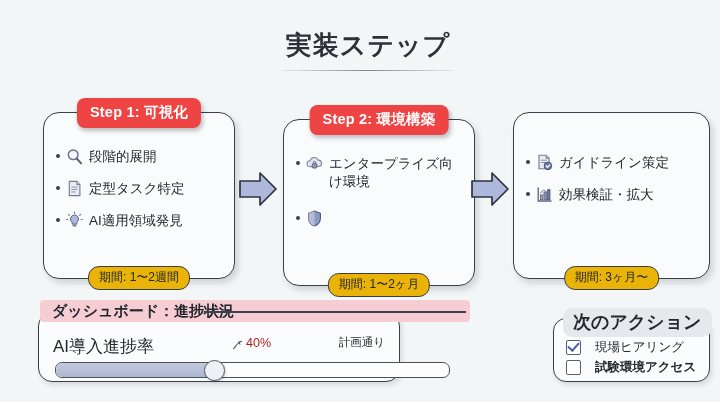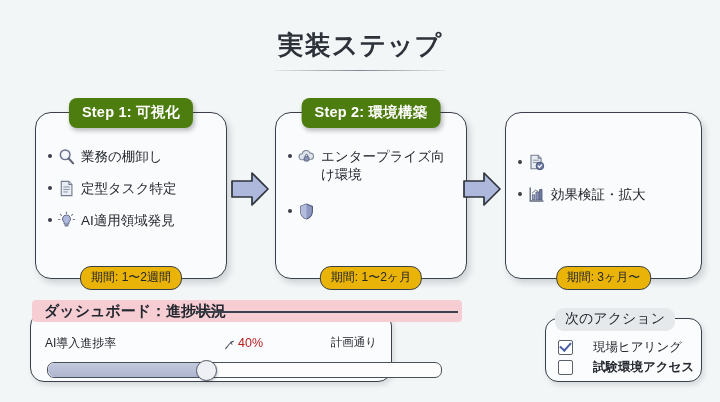--- a/index.html
+++ b/index.html
@@ -3,47 +3,47 @@
 <meta charset="utf-8">
 <style>
   html,body{margin:0;padding:0;}
   body{
     width:720px;height:402px;
     background:#f3f6f7;
     font-family:"Liberation Sans","DejaVu Sans",sans-serif;
     overflow:hidden;position:relative;
     color:#2b2f36;
   }
-  #stage{position:absolute;left:0;top:0;width:584px;height:402px;}
+  #stage{position:absolute;left:8px;top:0;width:584px;height:402px;}
 
   
   .title{
     position:absolute;left:0;top:28px;width:720px;text-align:center;
     font-size:26px;font-weight:700;letter-spacing:1px;color:#2c313a;
   }
   .title-rule{
     position:absolute;left:274px;top:70px;width:172px;height:1px;
     background:linear-gradient(to right,rgba(120,126,138,.1),rgba(90,96,108,.75),rgba(120,126,138,.1));
   }
 
   
   .card{
     position:absolute;top:112px;width:190px;height:165px;
     background:#fafbfc;
     border:1.6px solid #3a4049;
     border-radius:16px;
     box-shadow:3px 4px 6px rgba(40,48,60,.18);
   }
   .card.c1{left:35px;}
-  .card.c2{left:275px;}
+  .card.c2{left:275px;margin-top:7px;}
   .card.c3{left:505px;width:195px;}
 
   .badge{
     position:absolute;top:-15px;left:50%;transform:translateX(-50%);
-    background:#4d7c0f;color:#fff;
+    background:#ef4444;color:#fff;
     font-size:14.5px;font-weight:700;
     padding:5px 13px 6px;border-radius:8px;
     white-space:nowrap;
     box-shadow:2px 3px 4px rgba(30,36,46,.28);
     letter-spacing:.2px;
   }
 
   .items{position:absolute;left:12px;top:34px;right:8px;}
   .item{
     display:flex;align-items:flex-start;gap:5px;
@@ -82,21 +82,21 @@
   }
   .dash-title{
     position:absolute;left:44px;top:300px;height:22px;line-height:22px;
     font-size:15px;font-weight:700;color:#23272e;white-space:nowrap;
   }
   .dash-line{
     position:absolute;left:196px;top:311px;width:262px;height:1.6px;
     background:#3c424b;
   }
   .dash-lbl{
-    position:absolute;left:44px;top:338px;font-size:12px;color:#23272e;
+    position:absolute;left:44px;top:338px;font-size:17px;color:#23272e;
   }
   .dash-pct{
     position:absolute;left:238px;top:336px;font-size:12.5px;color:#b91c1c;
   }
   .pct-tick{
     position:absolute;left:224px;top:340px;width:12px;height:10px;
   }
   .pct-tick svg{display:block;}
   .slider-track{
     position:absolute;left:47px;top:362px;width:393px;height:14px;
@@ -115,24 +115,24 @@
 
   
   .next{
     position:absolute;left:545px;top:318px;width:155px;height:62px;
     background:#fbfcfd;border:1.6px solid #3a4049;border-radius:13px;
     box-shadow:2px 3px 5px rgba(40,48,60,.14);
   }
   .next-title{
     position:absolute;left:555px;top:308px;
     background:#e6e9ec;border-radius:9px;
-    font-size:14px;padding:2px 10px 3px;white-space:nowrap;color:#23272e;
+    font-size:18px;padding:2px 10px 3px;white-space:nowrap;color:#23272e;font-weight:bold;
   }
   .chk-row{
-    position:absolute;left:12px;display:flex;align-items:center;gap:20px;
+    position:absolute;left:12px;display:flex;align-items:center;gap:14px;
     font-size:12.5px;color:#23272e;white-space:nowrap;
   }
   .chk-row.r1{top:20px;}
   .chk-row.r2{top:40px;font-weight:bold;}
   .cbox{
     flex:0 0 auto;width:13px;height:13px;border:1.3px solid #5b616b;
     border-radius:2px;background:#fff;position:relative;
   }
   .cbox.on::after{
     content:"";position:absolute;left:3px;top:-1px;
@@ -154,21 +154,21 @@
 
       <div class="item">
         <span class="bullet"></span>
         <span class="ico">
           <svg viewBox="0 0 20 20">
               <circle cx="8.6" cy="8.2" r="5.1" fill="#e9edf6" stroke="#6a7188" stroke-width="1.5"></circle>
               <circle cx="8.6" cy="8.2" r="3.1" fill="#f7f9fd"></circle>
               <line x1="12.3" y1="12.1" x2="17" y2="17.2" stroke="#5d6478" stroke-width="2.2" stroke-linecap="round"></line>
             </svg>
         </span>
-        <span class="itxt">業務の棚卸し</span>
+        <span class="itxt">段階的展開</span>
       </div>
 
       <div class="item">
         <span class="bullet"></span>
         <span class="ico">
           <svg viewBox="0 0 20 20">
               <path d="M4.5 2.5h8l3.2 3.2v11.8H4.5z" fill="#e8ecf3" stroke="#767d8e" stroke-width="1.2"></path>
               <path d="M12.5 2.5v3.2h3.2" fill="#cfd6e2" stroke="#767d8e" stroke-width="1.1"></path>
               <line x1="6.7" y1="8.4" x2="13.3" y2="8.4" stroke="#8a91a2" stroke-width="1"></line>
               <line x1="6.7" y1="11" x2="13.3" y2="11" stroke="#8a91a2" stroke-width="1"></line>
@@ -250,20 +250,21 @@
         <span class="ico">
           <svg viewBox="0 0 20 20">
               <path d="M4.2 2.4h7.6l3 3v11.2H4.2z" fill="#e8ecf3" stroke="#767d8e" stroke-width="1.2"></path>
               <path d="M11.8 2.4v3h3" fill="#cfd6e2" stroke="#767d8e" stroke-width="1.1"></path>
               <line x1="6.2" y1="7.6" x2="12.4" y2="7.6" stroke="#8a91a2" stroke-width="1"></line>
               <line x1="6.2" y1="10" x2="12.4" y2="10" stroke="#8a91a2" stroke-width="1"></line>
               <circle cx="13.6" cy="13.6" r="4" fill="#6d79a8" stroke="#434c6b" stroke-width=".9"></circle>
               <path d="M11.8 13.7l1.3 1.4 2.4-2.6" fill="none" stroke="#fff" stroke-width="1.4" stroke-linecap="round" stroke-linejoin="round"></path>
             </svg>
         </span>
+        <span class="itxt">ガイドライン策定</span>
       </div>
 
       <div class="item" style="margin-top:2px;">
         <span class="bullet"></span>
         <span class="ico">
           <svg viewBox="0 0 20 20">
               <path d="M3.4 3v13.8h13.4" fill="none" stroke="#5f6779" stroke-width="1.4" stroke-linecap="round"></path>
               <rect x="5.6" y="10.4" width="2.6" height="5" fill="#9aa4c9" stroke="#5a6280" stroke-width=".8"></rect>
               <rect x="9.4" y="7.6" width="2.6" height="7.8" fill="#8892bc" stroke="#5a6280" stroke-width=".8"></rect>
               <rect x="13.2" y="5" width="2.6" height="10.4" fill="#6f7ba8" stroke="#4b5474" stroke-width=".8"></rect>

